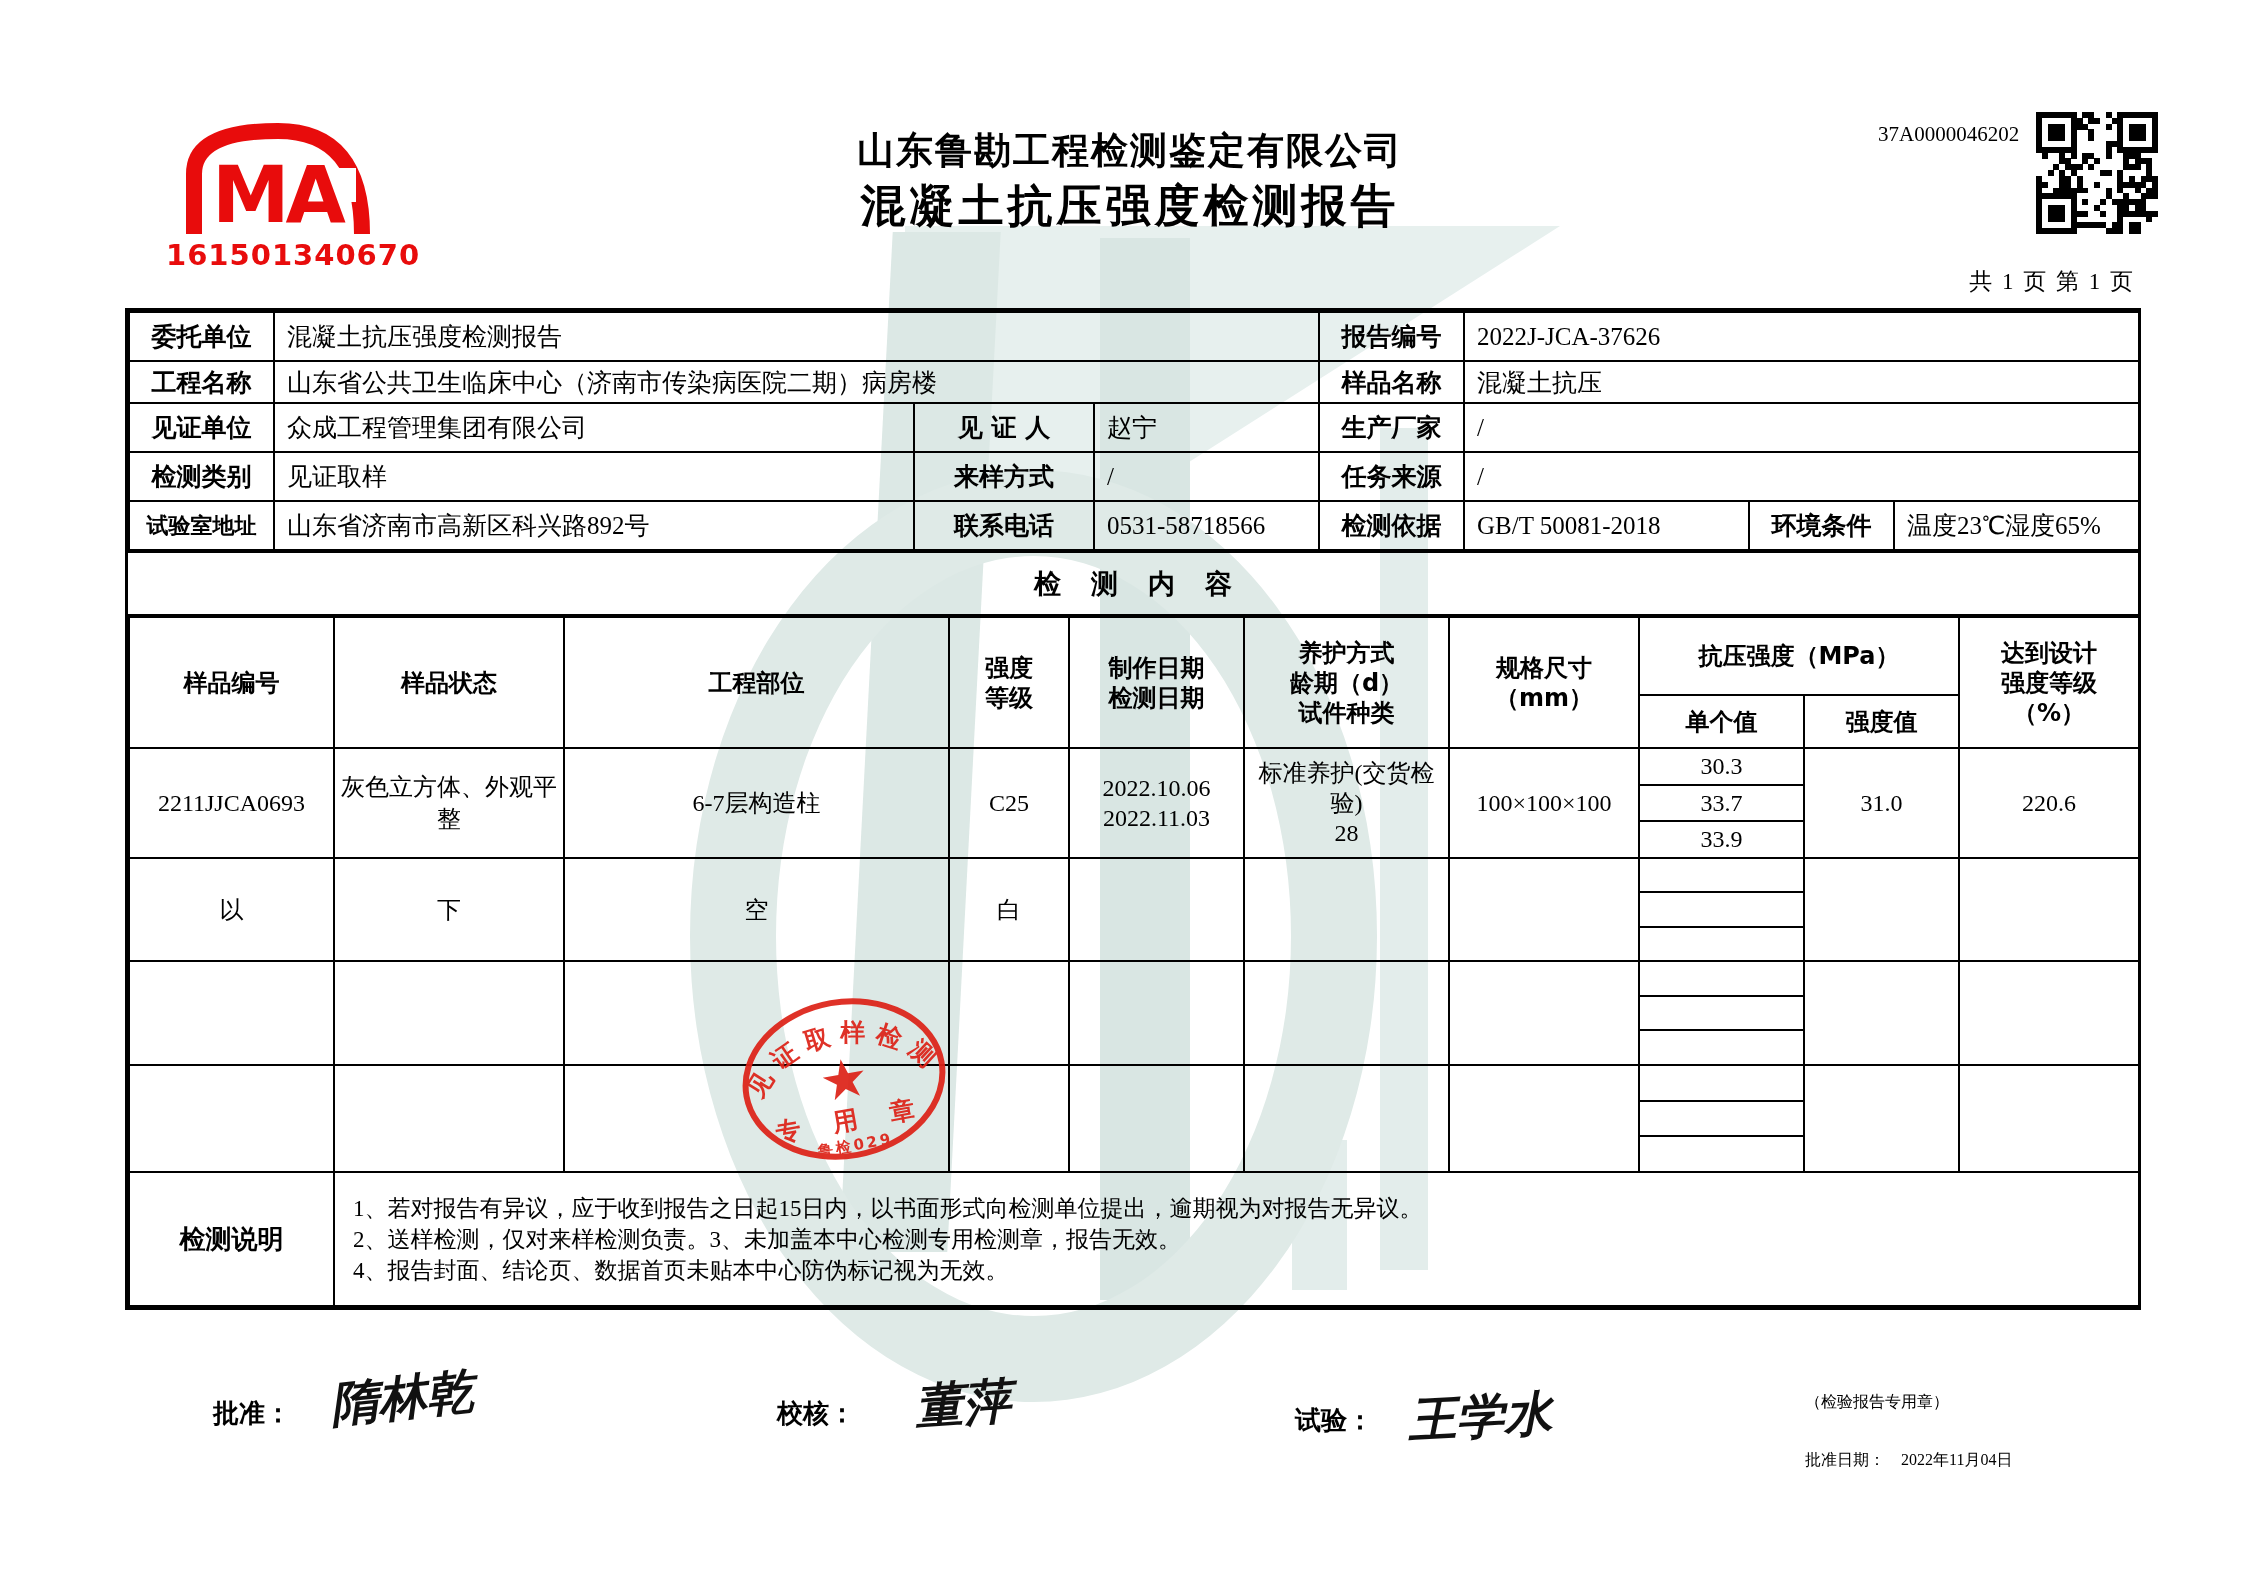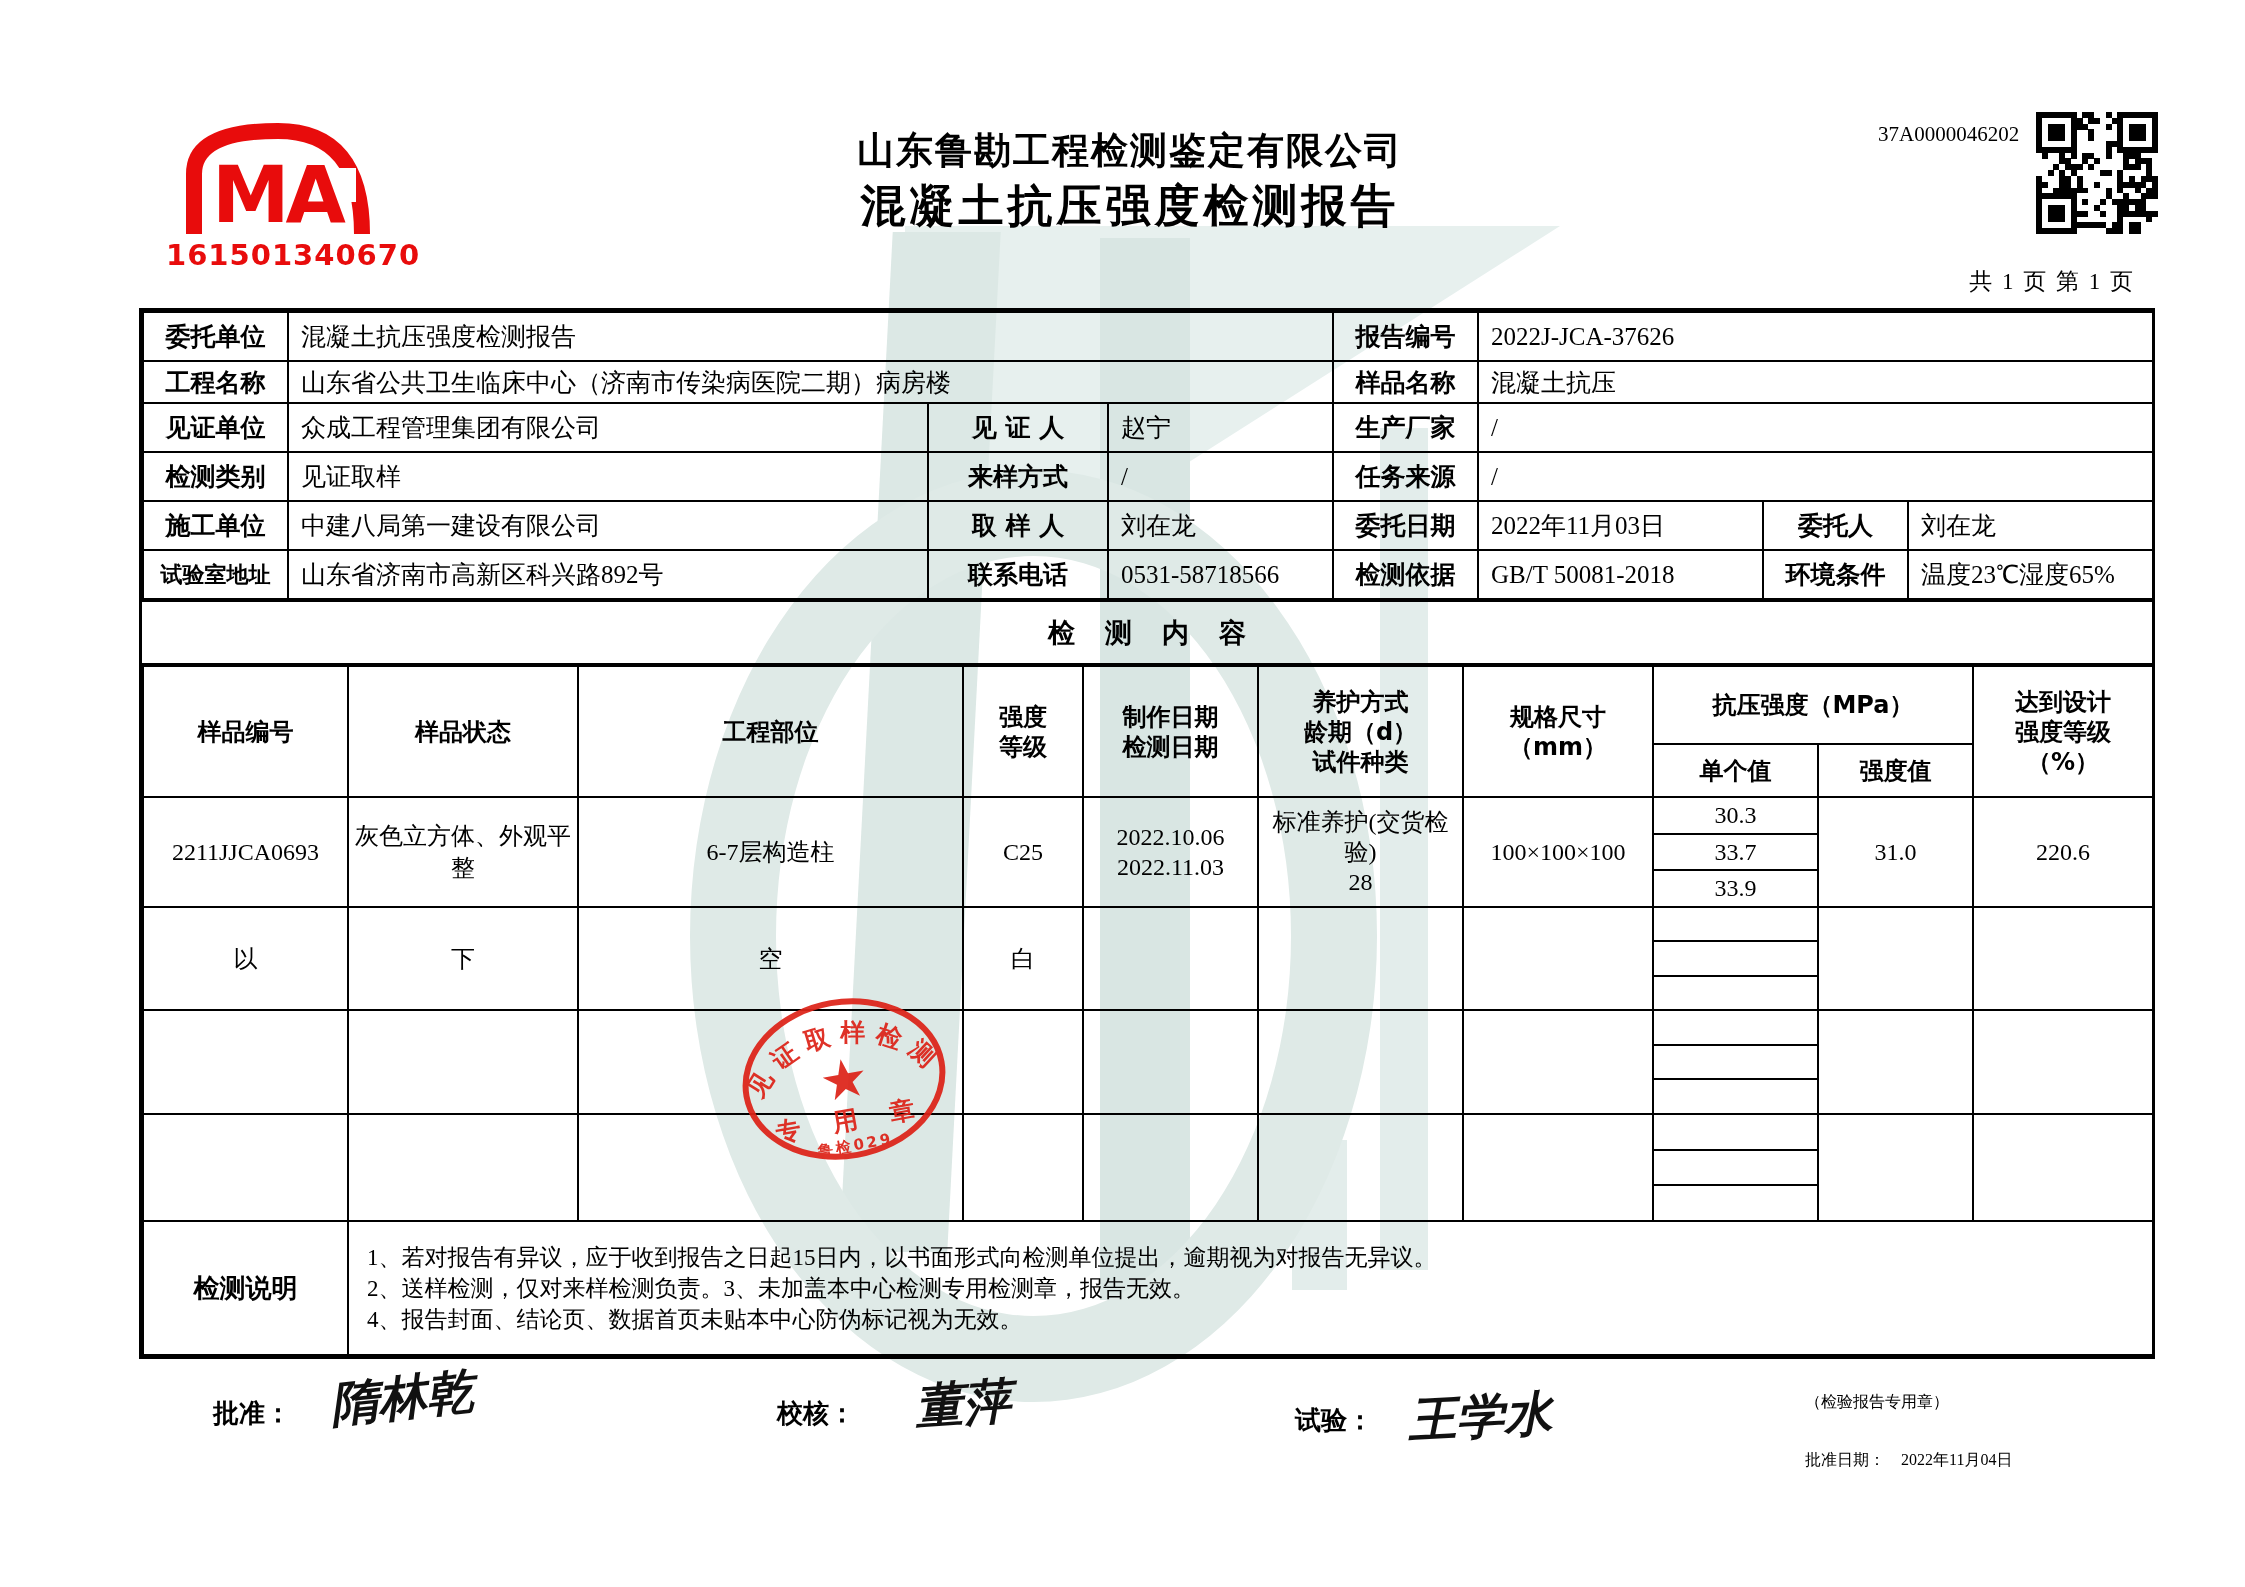--- a/index.html
+++ b/index.html
@@ -20,21 +20,21 @@
            font-family:"DejaVu Sans",sans-serif;font-weight:bold;font-size:29px;letter-spacing:1px;}
   #company{left:125px;top:126px;width:2010px;text-align:center;font-family:"DejaVu Sans",sans-serif;
            font-weight:bold;font-size:37px;letter-spacing:2px;}
   #rtitle{left:125px;top:176px;width:2010px;text-align:center;font-family:"DejaVu Sans",sans-serif;
           font-weight:bold;font-size:45px;letter-spacing:4px;}
   #docno{left:1878px;top:122px;width:230px;font-size:21px;white-space:nowrap;}
   #pages{left:1790px;top:266px;width:345px;text-align:right;font-size:23px;letter-spacing:2px;}
   #qr{position:absolute;z-index:3;left:2036px;top:112px;width:122px;height:122px;background:#fff;}
   #qr div{position:absolute;width:5.9px;height:5.9px;background:#000;}
   
-  #sheet{position:absolute;z-index:1;left:139px;top:308px;width:2010px;border:3px solid #000;background:transparent;}
+  #sheet{position:absolute;z-index:1;left:125px;top:308px;width:2010px;border:3px solid #000;background:transparent;}
   table{border-collapse:collapse;table-layout:fixed;width:2010px;background:transparent;}
   td,th{border:2px solid #000;padding:0;overflow:hidden;background:transparent;}
   .lbl{font-family:"DejaVu Sans",sans-serif;font-weight:bold;font-size:25px;text-align:center;}
   .val{font-size:25px;text-align:left;padding-left:12px;}
   .ml{white-space:pre-line;line-height:1.25;}
   #banner{border-top:2px solid #000;border-bottom:2px solid #000;height:61px;line-height:61px;
           text-align:center;font-family:"DejaVu Sans",sans-serif;font-weight:bold;font-size:27px;letter-spacing:30px;text-indent:30px;}
   .cth{font-family:"DejaVu Sans",sans-serif;font-weight:bold;font-size:24px;text-align:center;vertical-align:middle;}
   .cdata{font-size:24px;text-align:center;vertical-align:middle;}
   .stack{display:flex;flex-direction:column;height:100%;}
@@ -334,30 +334,20 @@
       </tr>
       <tr style="height:49px">
         <td class="lbl">检测类别</td>
         <td class="val">见证取样</td>
         <td class="lbl">来样方式</td>
         <td class="val">/</td>
         <td class="lbl">任务来源</td>
         <td class="val" colspan="3">/</td>
       </tr>
       <tr style="height:49px">
-        <td class="lbl">施工单位</td>
-        <td class="val">中建八局第一建设有限公司</td>
-        <td class="lbl">取 样 人</td>
-        <td class="val">刘在龙</td>
-        <td class="lbl">委托日期</td>
-        <td class="val">2022年11月03日</td>
-        <td class="lbl">委托人</td>
-        <td class="val">刘在龙</td>
-      </tr>
-      <tr style="height:49px">
         <td class="lbl" style="font-size:22px">试验室地址</td>
         <td class="val">山东省济南市高新区科兴路892号</td>
         <td class="lbl">联系电话</td>
         <td class="val">0531-58718566</td>
         <td class="lbl">检测依据</td>
         <td class="val">GB/T 50081-2018</td>
         <td class="lbl">环境条件</td>
         <td class="val">温度23℃湿度65%</td>
       </tr>
     </tbody>

